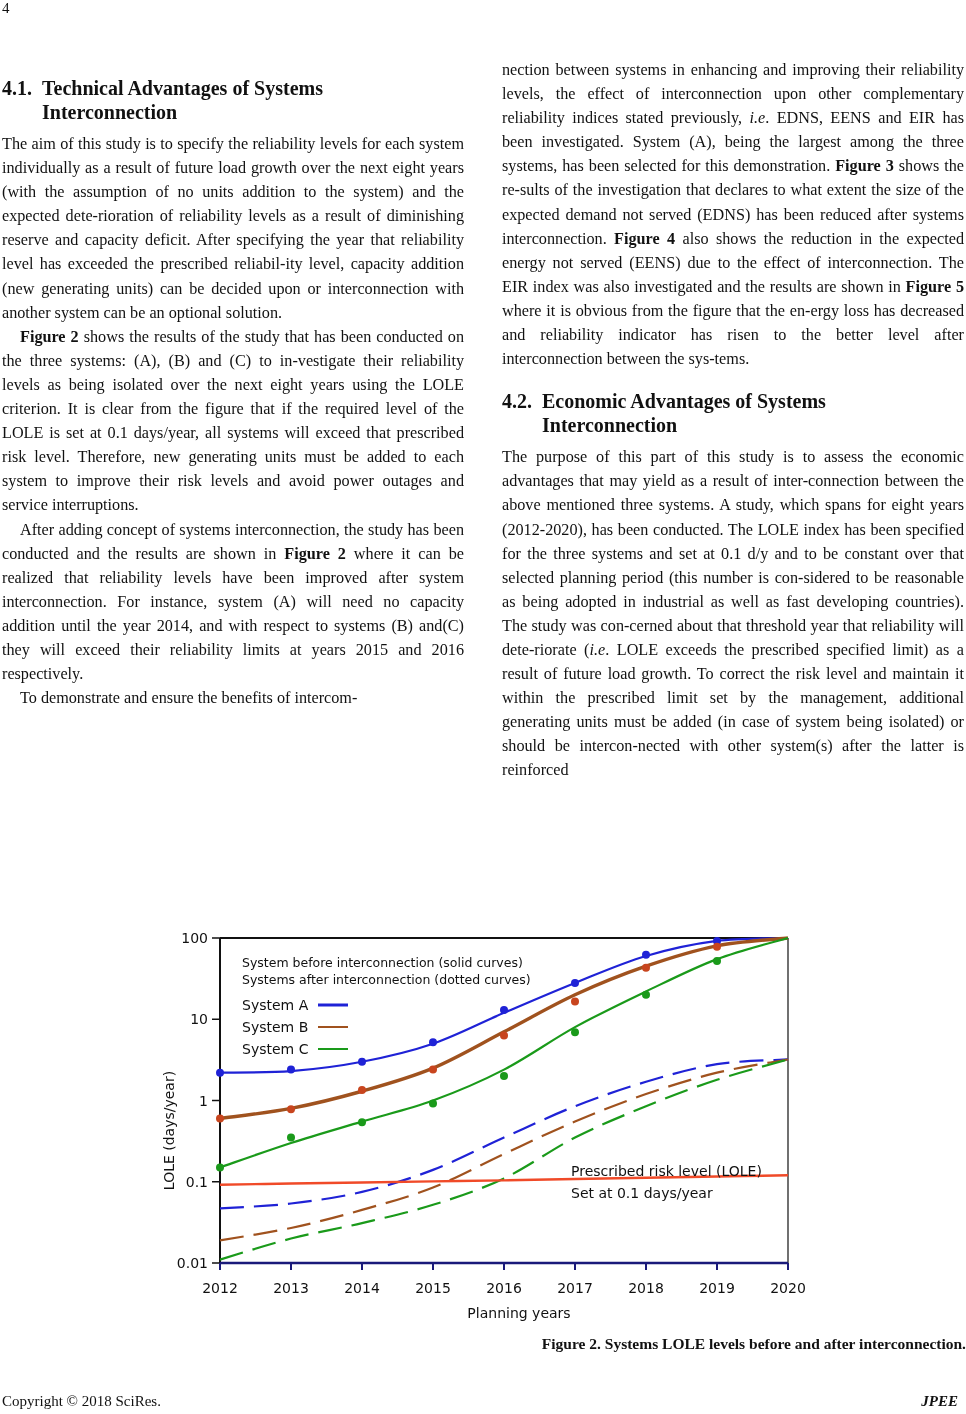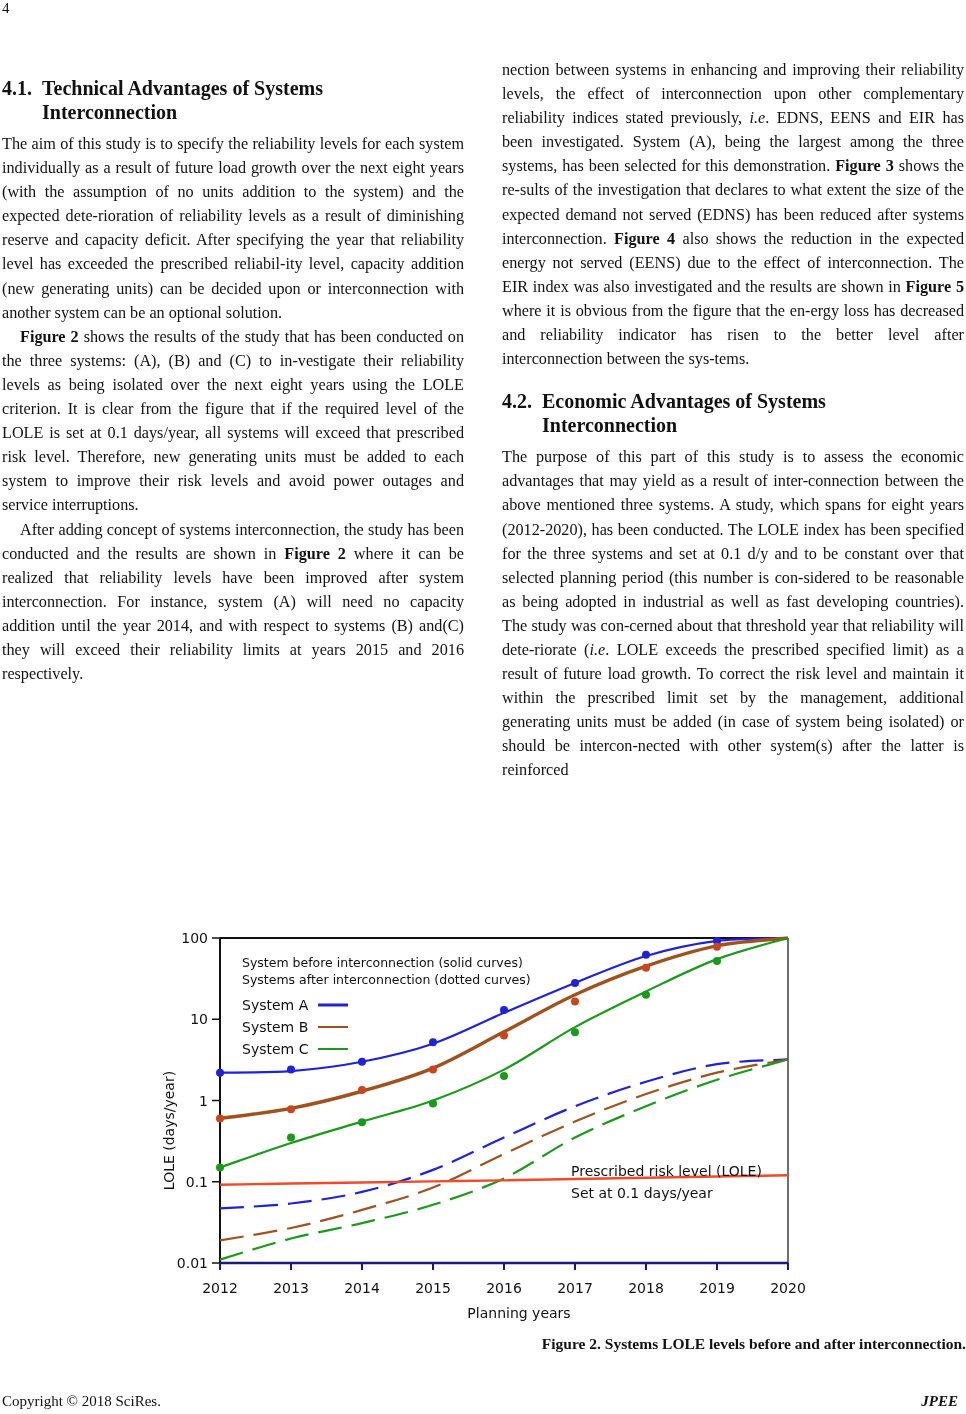--- a/index.html
+++ b/index.html
@@ -33,20 +33,21 @@
 </div>
 
 <div class="col left">
   <div class="sec">
     <span class="num">4.1.</span><span>Technical Advantages of Systems</span>
     <span class="line2">Interconnection</span>
   </div>
   <p>The aim of this study is to specify the reliability levels for each system individually as a result of future load growth over the next eight years (with the assumption of no units addition to the system) and the expected dete-rioration of reliability levels as a result of diminishing reserve and capacity deficit. After specifying the year that reliability level has exceeded the prescribed reliabil-ity level, capacity addition (new generating units) can be decided upon or interconnection with another system can be an optional solution.</p>
   <p class="ind"><span class="b">Figure 2</span><span> shows the results of the study that has been conducted on the three systems: (A), (B) and (C) to in-vestigate their reliability levels as being isolated over the next eight years using the LOLE criterion. It is clear from the figure that if the required level of the LOLE is set at 0.1 days/year, all systems will exceed that prescribed risk level. Therefore, new generating units must be added to each system to improve their risk levels and avoid power outages and service interruptions.</span></p>
   <p class="ind"><span>After adding concept of systems interconnection, the study has been conducted and the results are shown in </span><span class="b">Figure 2</span><span> where it can be realized that reliability levels have been improved after system interconnection. For instance, system (A) will need no capacity addition until the year 2014, and with respect to systems (B) and(C) they will exceed their reliability limits at years 2015 and 2016 respectively.</span></p>
+  <p class="ind">To demonstrate and ensure the benefits of intercom-</p>
 </div>
 
 <div class="col right">
   <p><span>nection between systems in enhancing and improving their reliability levels, the effect of interconnection upon other complementary reliability indices stated previously, </span><span class="i">i.e</span><span>. EDNS, EENS and EIR has been investigated. System (A), being the largest among the three systems, has been selected for this demonstration. </span><span class="b">Figure 3</span><span> shows the re-sults of the investigation that declares to what extent the size of the expected demand not served (EDNS) has been reduced after systems interconnection. </span><span class="b">Figure 4</span><span> also shows the reduction in the expected energy not served (EENS) due to the effect of interconnection. The EIR index was also investigated and the results are shown in </span><span class="b">Figure 5</span><span> where it is obvious from the figure that the en-ergy loss has decreased and reliability indicator has risen to the better level after interconnection between the sys-tems.</span></p>
   <div class="sec">
     <span class="num">4.2.</span><span>Economic Advantages of Systems</span>
     <span class="line2">Interconnection</span>
   </div>
   <p><span>The purpose of this part of this study is to assess the economic advantages that may yield as a result of inter-connection between the above mentioned three systems. A study, which spans for eight years (2012-2020), has been conducted. The LOLE index has been specified for the three systems and set at 0.1 d/y and to be constant over that selected planning period (this number is con-sidered to be reasonable as being adopted in industrial as well as fast developing countries). The study was con-cerned about that threshold year that reliability will dete-riorate (</span><span class="i">i.e</span><span>. LOLE exceeds the prescribed specified limit) as a result of future load growth. To correct the risk level and maintain it within the prescribed limit set by the management, additional generating units must be added (in case of system being isolated) or should be intercon-nected with other system(s) after the latter is reinforced</span></p>
 </div>

